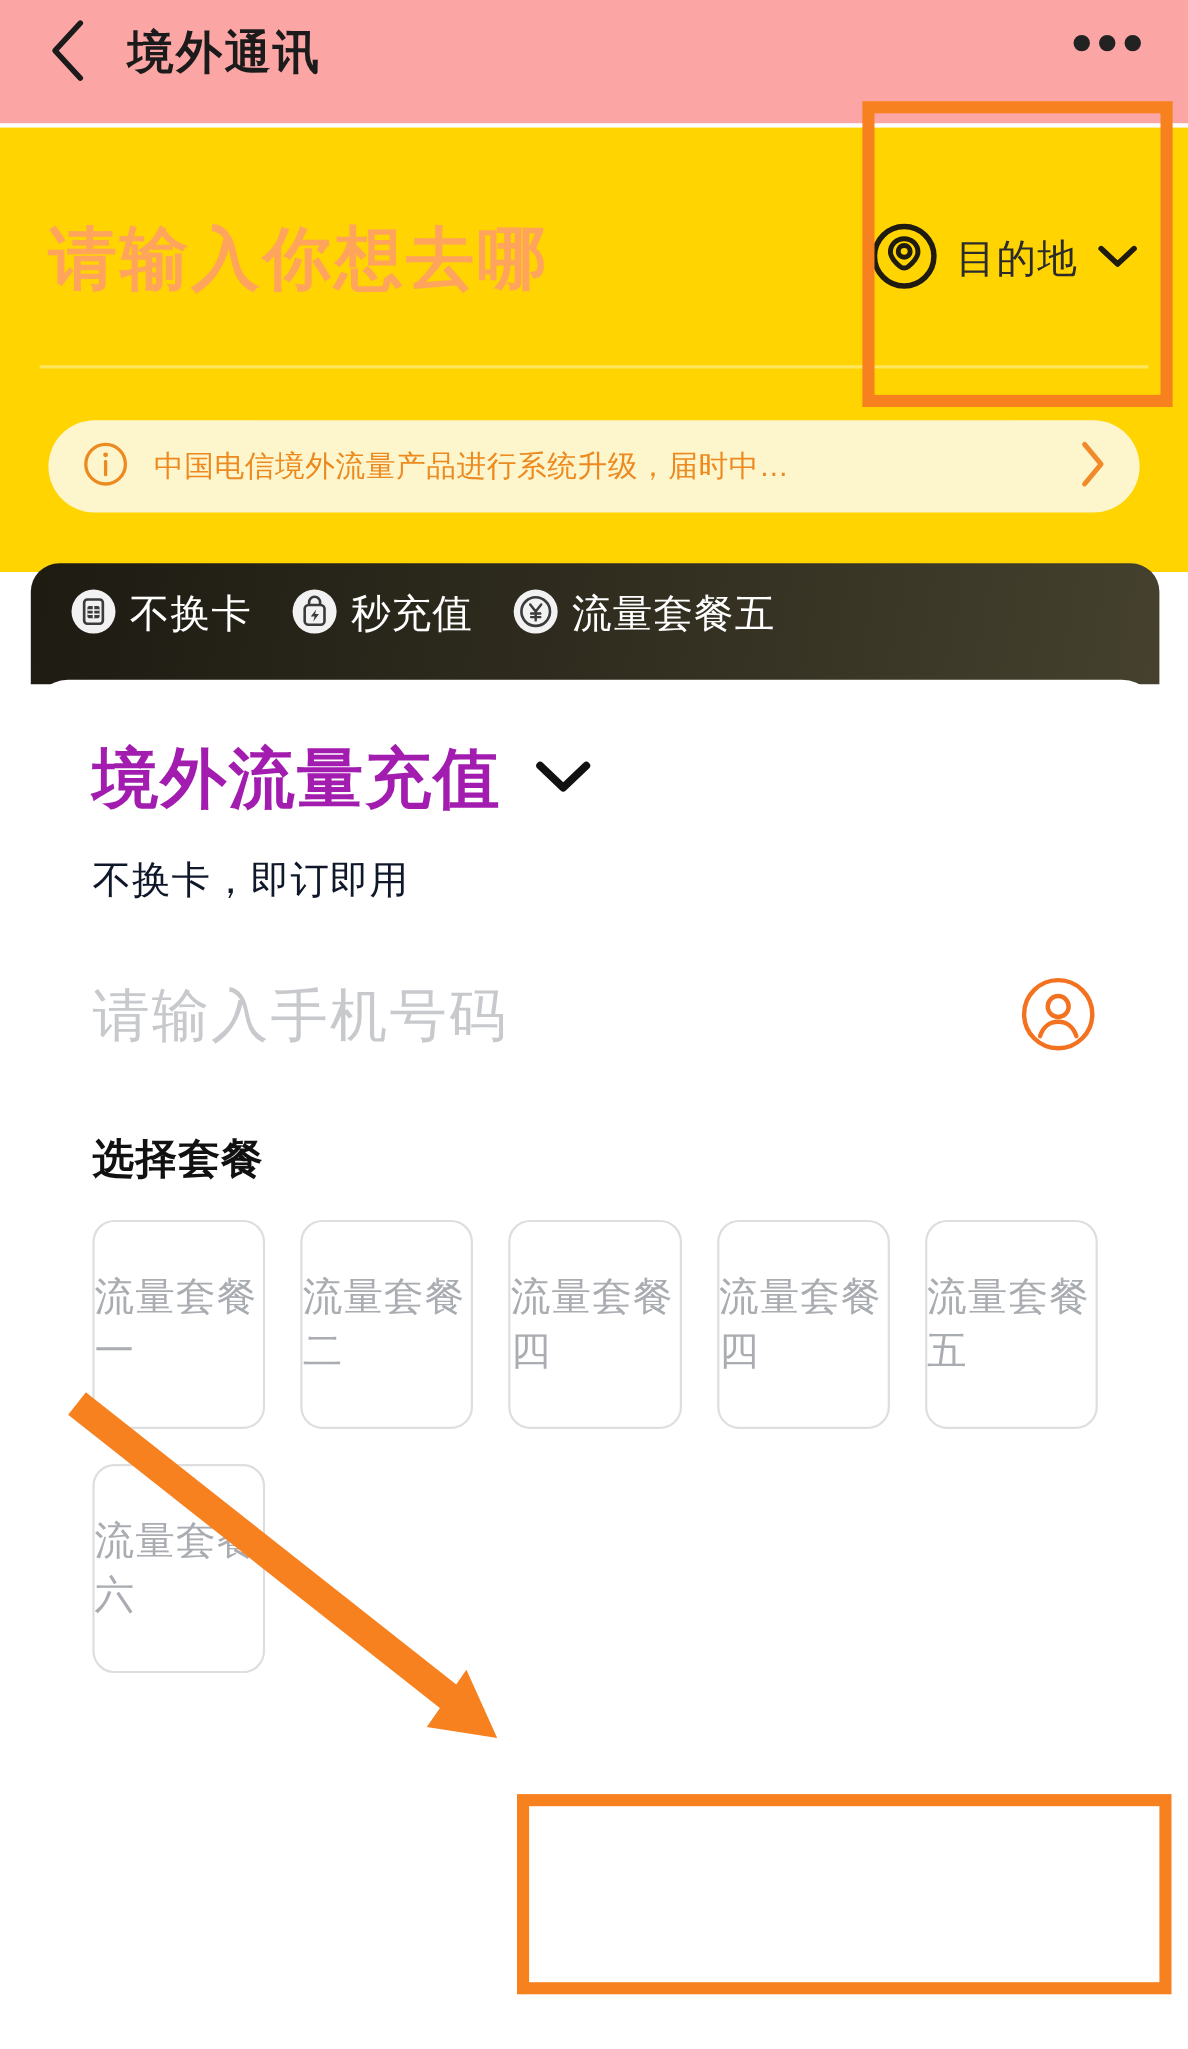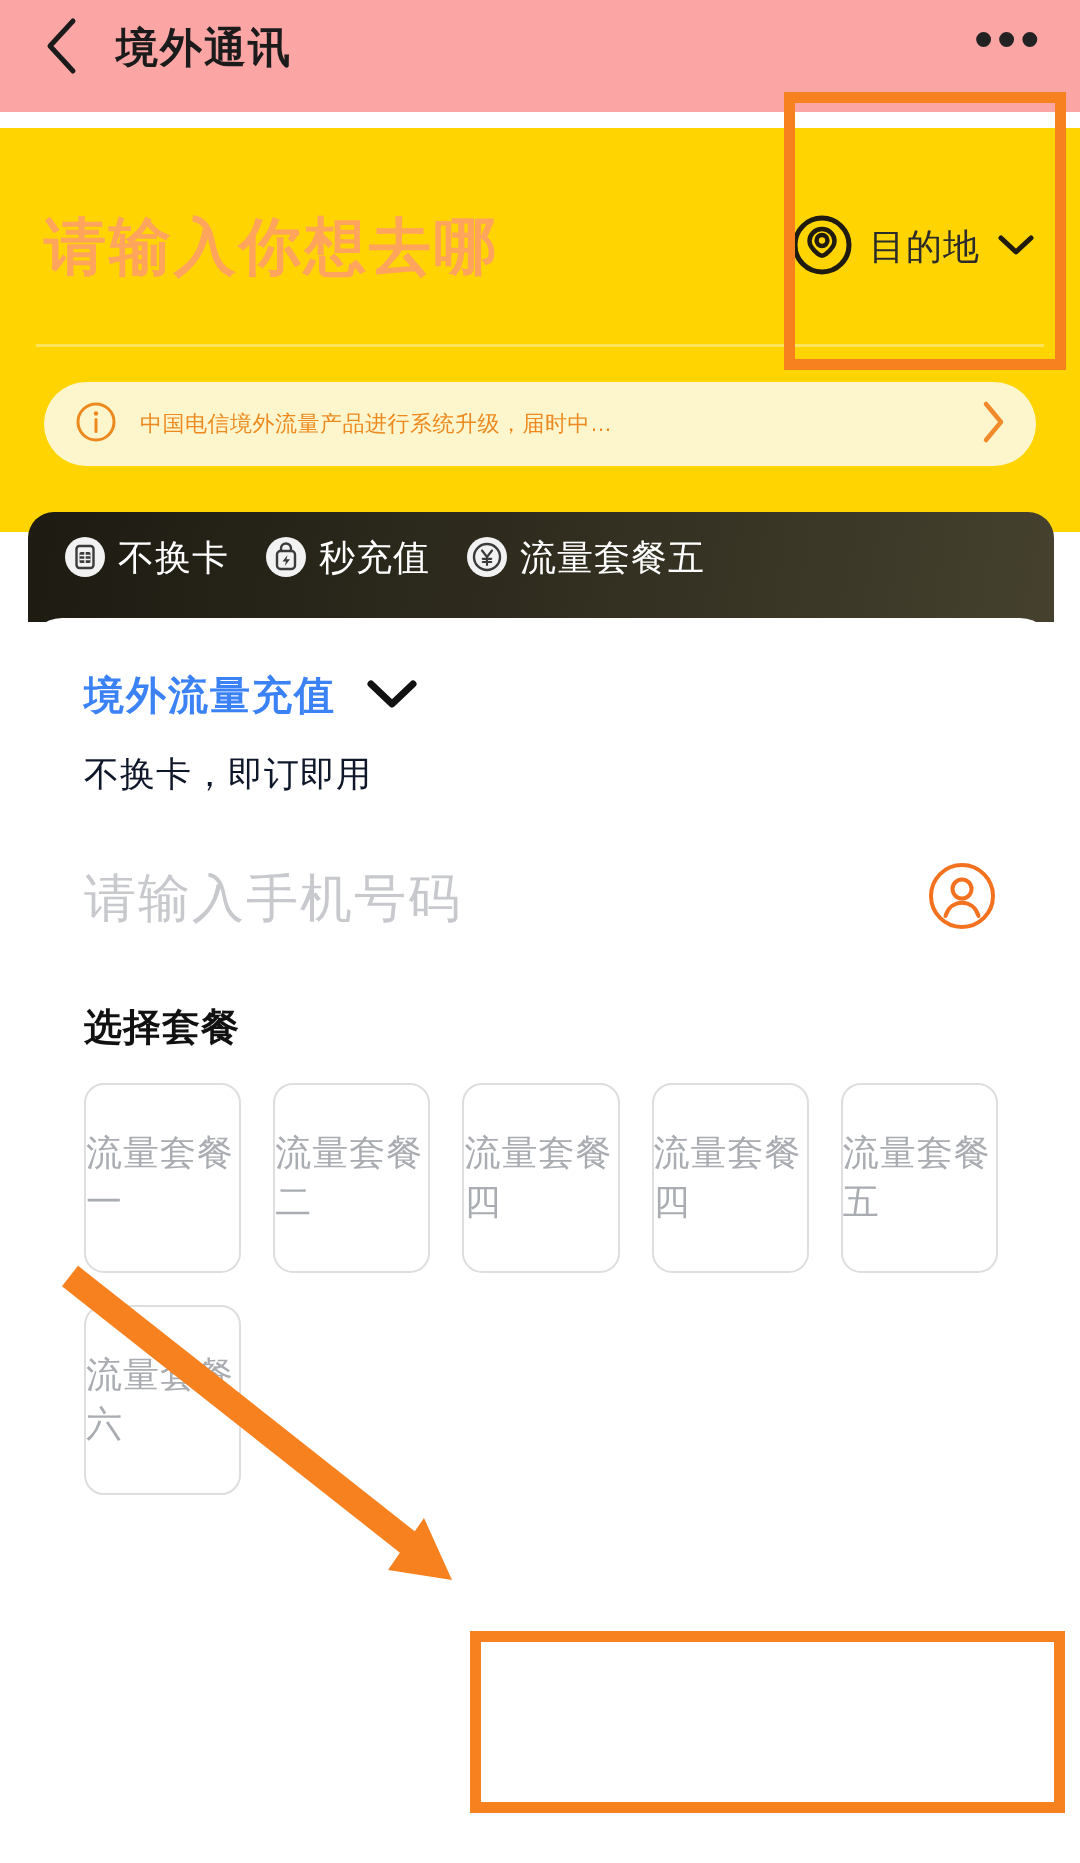--- a/index.html
+++ b/index.html
@@ -48,21 +48,21 @@
     line-height: 20px;
     color: #222;
     letter-spacing: 5px;
     font-weight: 700;
     padding-bottom: 18px;
     cursor: pointer;
   }
   
   .hero {
     position: absolute;
-    left: 0; top: 128px;
+    left: 0; top: 116px;
     width: 1080px;
     height: 404px;
     background: #ffd400;
   }
   .hero-search-row {
     position: absolute;
     left: 0; top: 44px;
     width: 1080px;
     height: 150px;
     display: flex;
@@ -108,21 +108,21 @@
     background: #fdf6cd;
     border-radius: 42px;
     display: flex;
     align-items: center;
     box-sizing: border-box;
     padding: 0 28px 0 30px;
     cursor: pointer;
   }
   .notice-text {
     flex: 1;
-    font-size: 22px;
+    font-size: 27px;
     color: #ed8a1f;
     letter-spacing: 0.5px;
     white-space: nowrap;
     overflow: hidden;
     margin-left: 22px;
   }
   
   .featbar {
     position: absolute;
     left: 28px; top: 512px;
@@ -159,23 +159,23 @@
     box-sizing: border-box;
     padding: 50px 56px 0 56px;
   }
   .card-title-row {
     display: flex;
     align-items: center;
     gap: 28px;
     cursor: pointer;
   }
   .card-title {
-    font-size: 40px;
+    font-size: 60px;
     font-weight: 700;
-    color: #3b82f6;
+    color: #a21caf;
     letter-spacing: 2px;
   }
   .card-sub {
     margin-top: 28px;
     font-size: 35px;
     color: #0f172a;
     letter-spacing: 1px;
   }
   .phone-row {
     margin-top: 52px;

